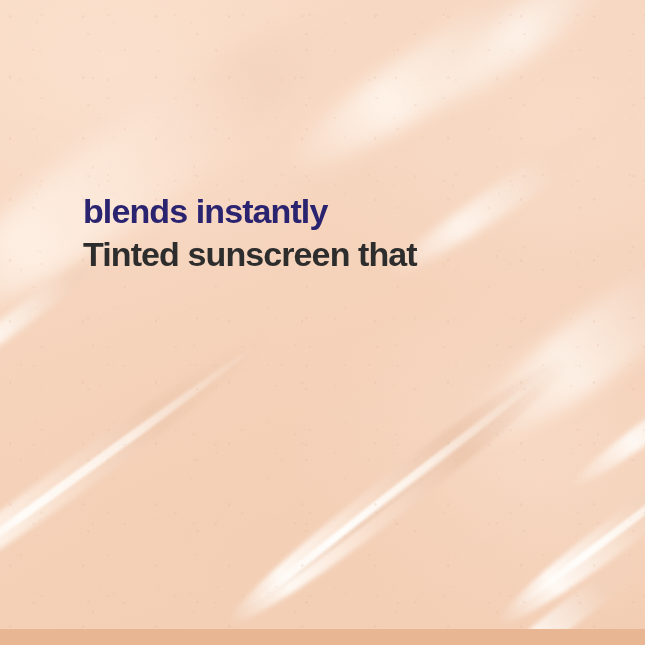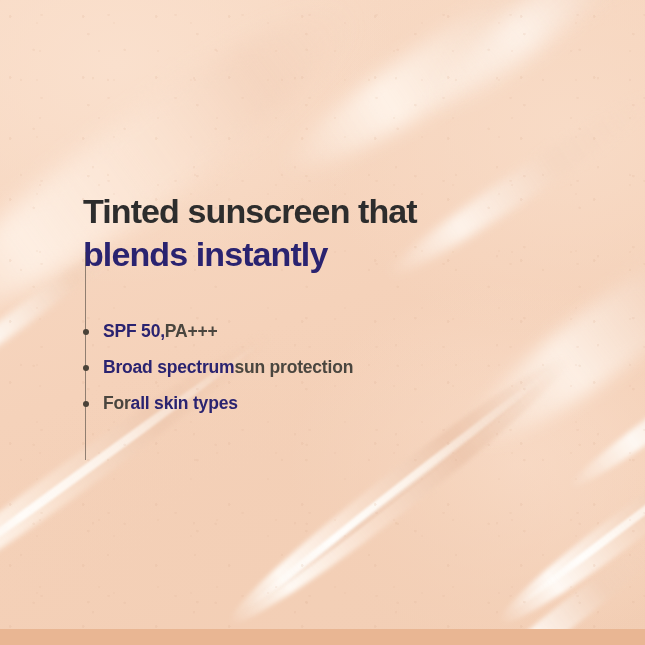--- a/index.html
+++ b/index.html
@@ -352,44 +352,21 @@
   <div class="ridge ridge-3"></div>
   <div class="ridge ridge-3b"></div>
 
   <div class="ridge ridge-7"></div>
 
   <div class="grain"></div>
 
   <div class="content">
 
     <h1 class="headline">
+      <span class="line line-2">blends instantly</span>
       <span class="line line-1">Tinted sunscreen that</span>
-      <span class="line line-2">blends instantly</span>
     </h1>
 
-    <ul class="features">
-
-      <li class="rail"></li>
-
-      <li class="feature-item">
-        <span class="feature-dot"></span>
-        <span class="t-navy">SPF 50,</span>
-        <span class="t-dark"> PA+++</span>
-      </li>
-
-      <li class="feature-item">
-        <span class="feature-dot"></span>
-        <span class="t-navy">Broad spectrum</span>
-        <span class="t-dark"> sun protection</span>
-      </li>
-
-      <li class="feature-item">
-        <span class="feature-dot"></span>
-        <span class="t-dark">For</span>
-        <span class="t-navy"> all skin types</span>
-      </li>
-
-    </ul>
   </div>
 
   <div class="bottom-bar"></div>
 
 </div>
 
 </body></html>

